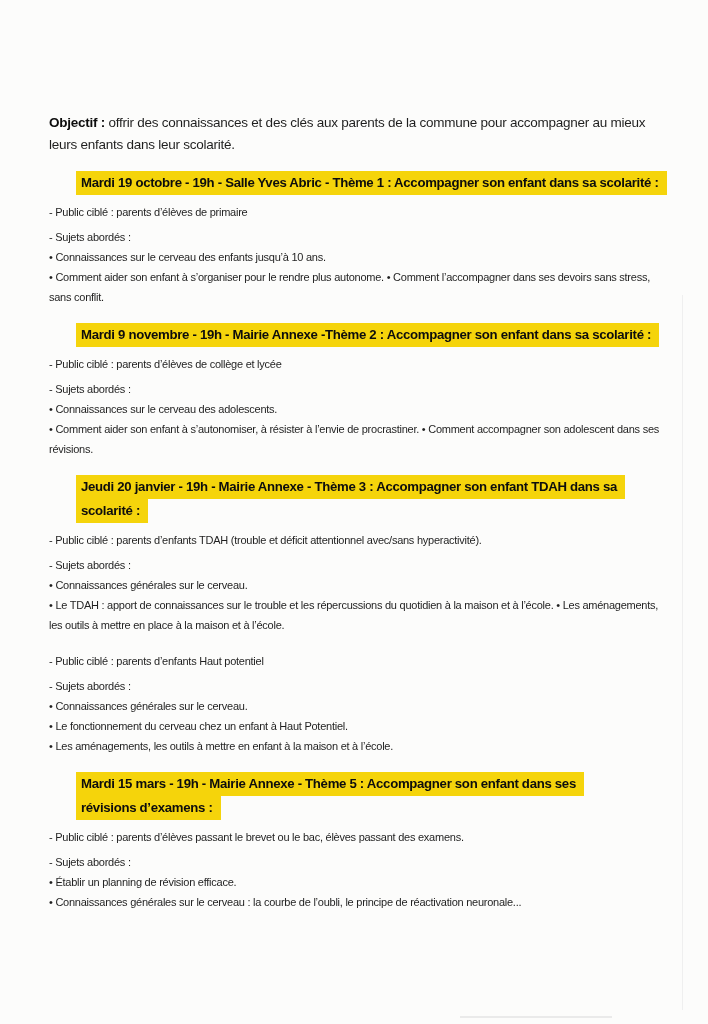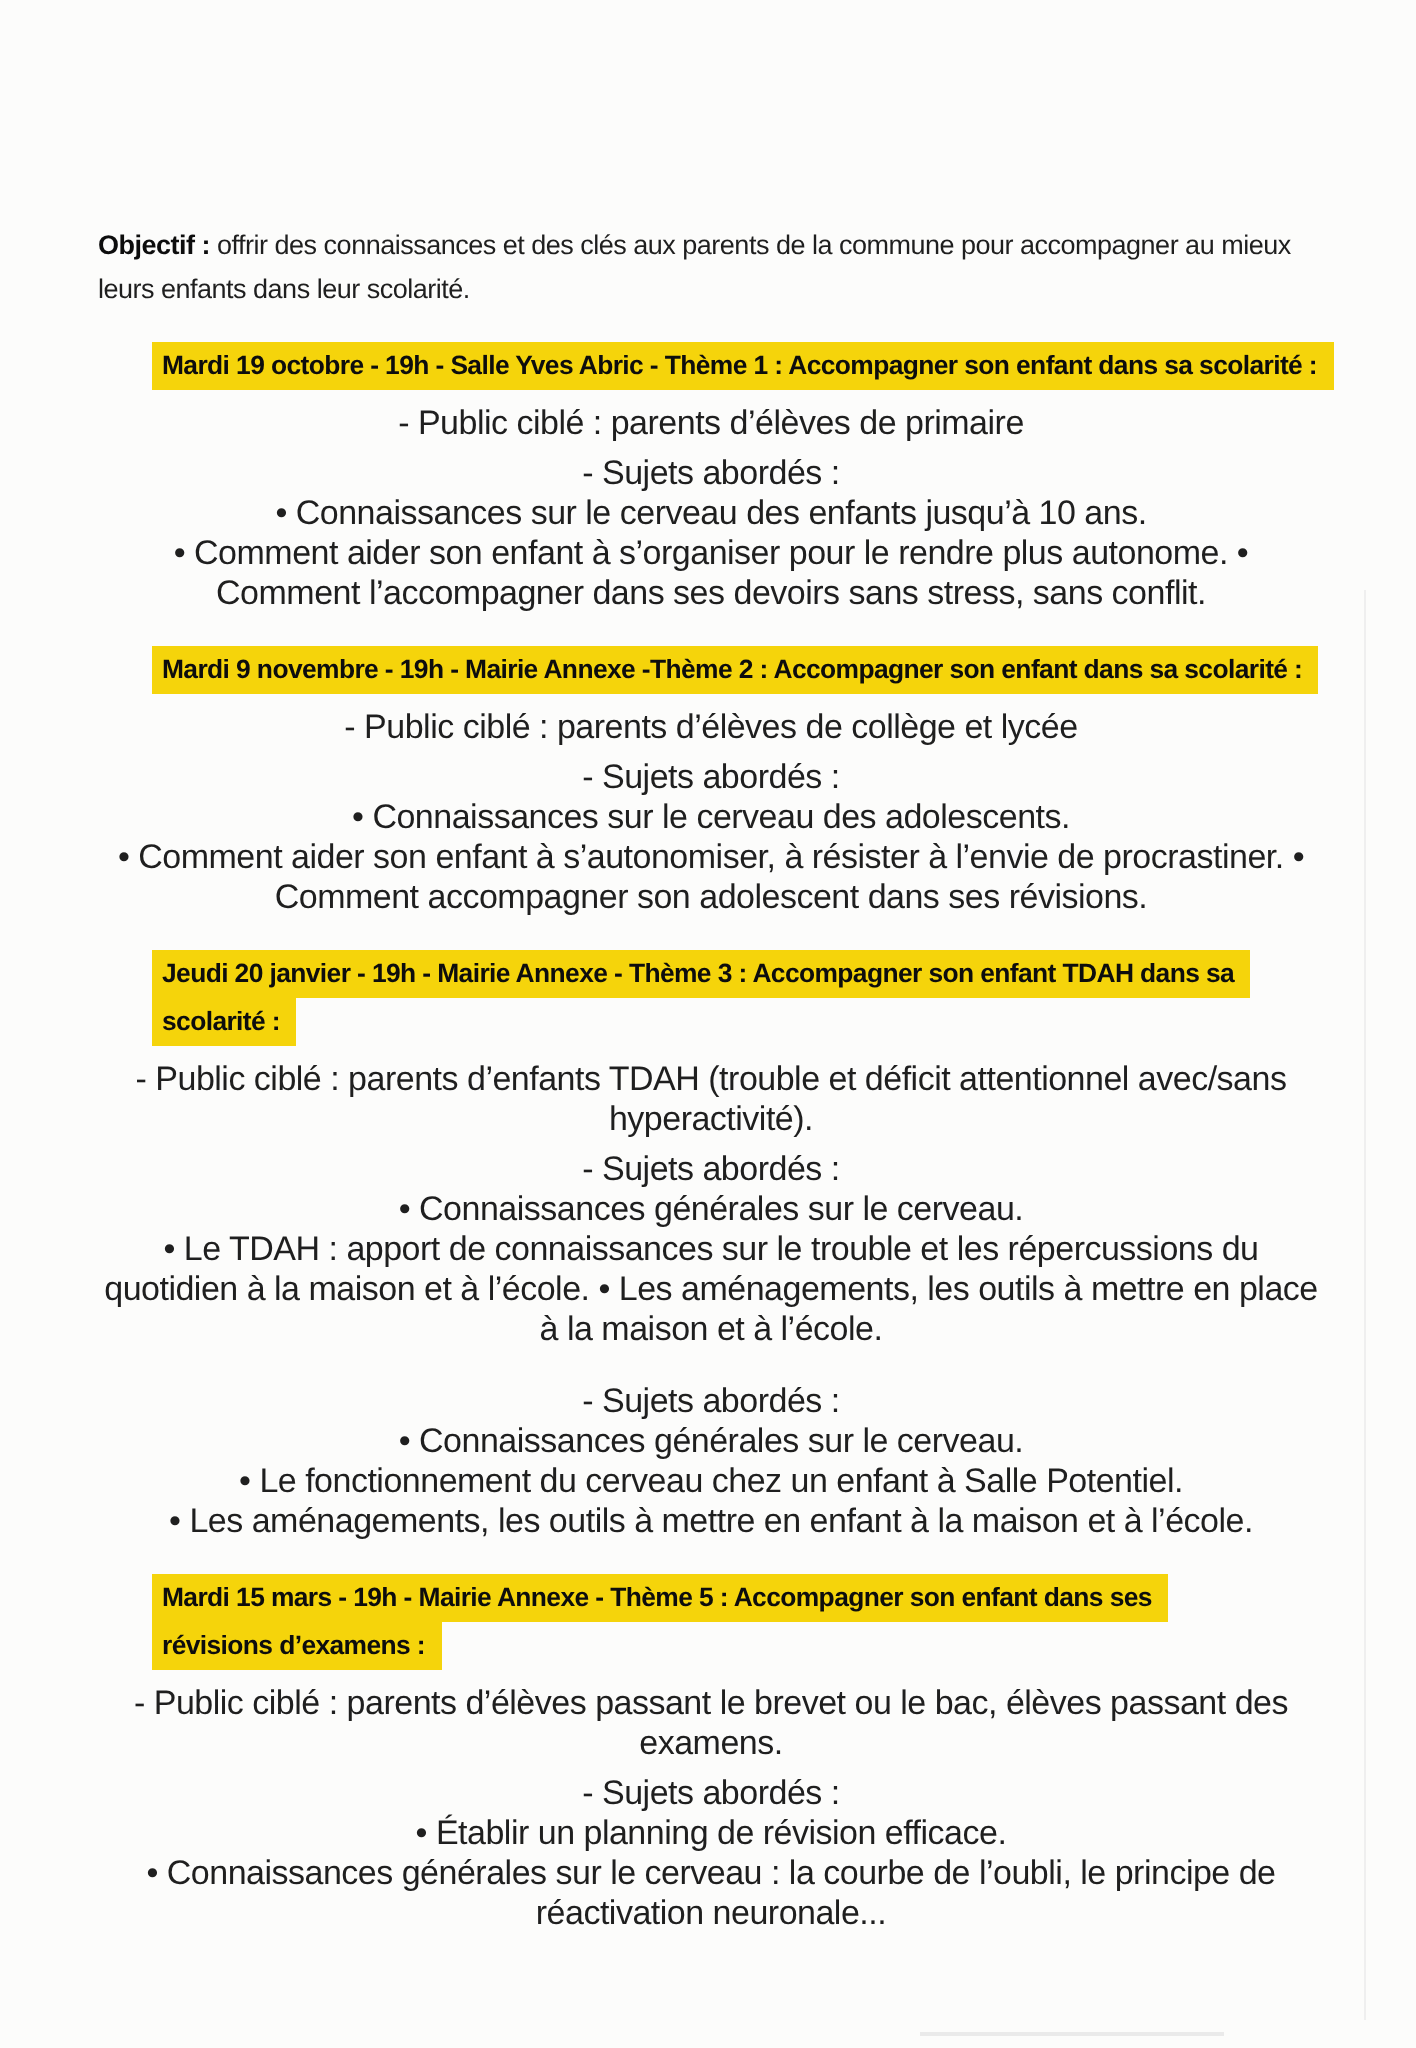--- a/index.html
+++ b/index.html
@@ -43,24 +43,23 @@
   .hl {
     display: block;
     width: fit-content;
     background: var(--highlight);
     padding: 3px 8px 3px 5px;
     line-height: 18px;
     white-space: nowrap;
   }
   .hl.stretch { word-spacing: 2.5px; }
   .body-line {
-    font-size: 17px;
+    font-size: 11px;
     line-height: 20px;
     letter-spacing: -0.25px;
-    text-align: center;
   }
   .public { margin-bottom: 5px; }
   .scan-line-v {
     position: absolute;
     left: 682px; top: 295px;
     width: 1px; height: 715px;
     background: #efefef;
   }
   .scan-mark-bottom {
     position: absolute;
@@ -101,23 +100,24 @@
       <span class="hl">Jeudi 20 janvier - 19h - Mairie Annexe - Thème 3 : Accompagner son enfant TDAH dans sa</span>
       <span class="hl">scolarité :</span>
     </div>
     <p class="body-line public">- Public ciblé : parents d’enfants TDAH (trouble et déficit attentionnel avec/sans hyperactivité).</p>
     <p class="body-line">- Sujets abordés :</p>
     <p class="body-line">• Connaissances générales sur le cerveau.</p>
     <p class="body-line">• Le TDAH : apport de connaissances sur le trouble et les répercussions du quotidien à la maison et à l’école. • Les aménagements, les outils à mettre en place à la maison et à l’école.</p>
   </div>
 
   <div class="session">
+    <p class="body-line public">- Public ciblé : parents d’enfants Haut potentiel</p>
     <p class="body-line">- Sujets abordés :</p>
     <p class="body-line">• Connaissances générales sur le cerveau.</p>
-    <p class="body-line">• Le fonctionnement du cerveau chez un enfant à Salle Potentiel.</p>
+    <p class="body-line">• Le fonctionnement du cerveau chez un enfant à Haut Potentiel.</p>
     <p class="body-line">• Les aménagements, les outils à mettre en enfant à la maison et à l’école.</p>
   </div>
 
   <div class="session">
     <div class="session-title">
       <span class="hl">Mardi 15 mars - 19h - Mairie Annexe - Thème 5 : Accompagner son enfant dans ses</span>
       <span class="hl">révisions d’examens :</span>
     </div>
     <p class="body-line public">- Public ciblé : parents d’élèves passant le brevet ou le bac, élèves passant des examens.</p>
     <p class="body-line">- Sujets abordés :</p>

